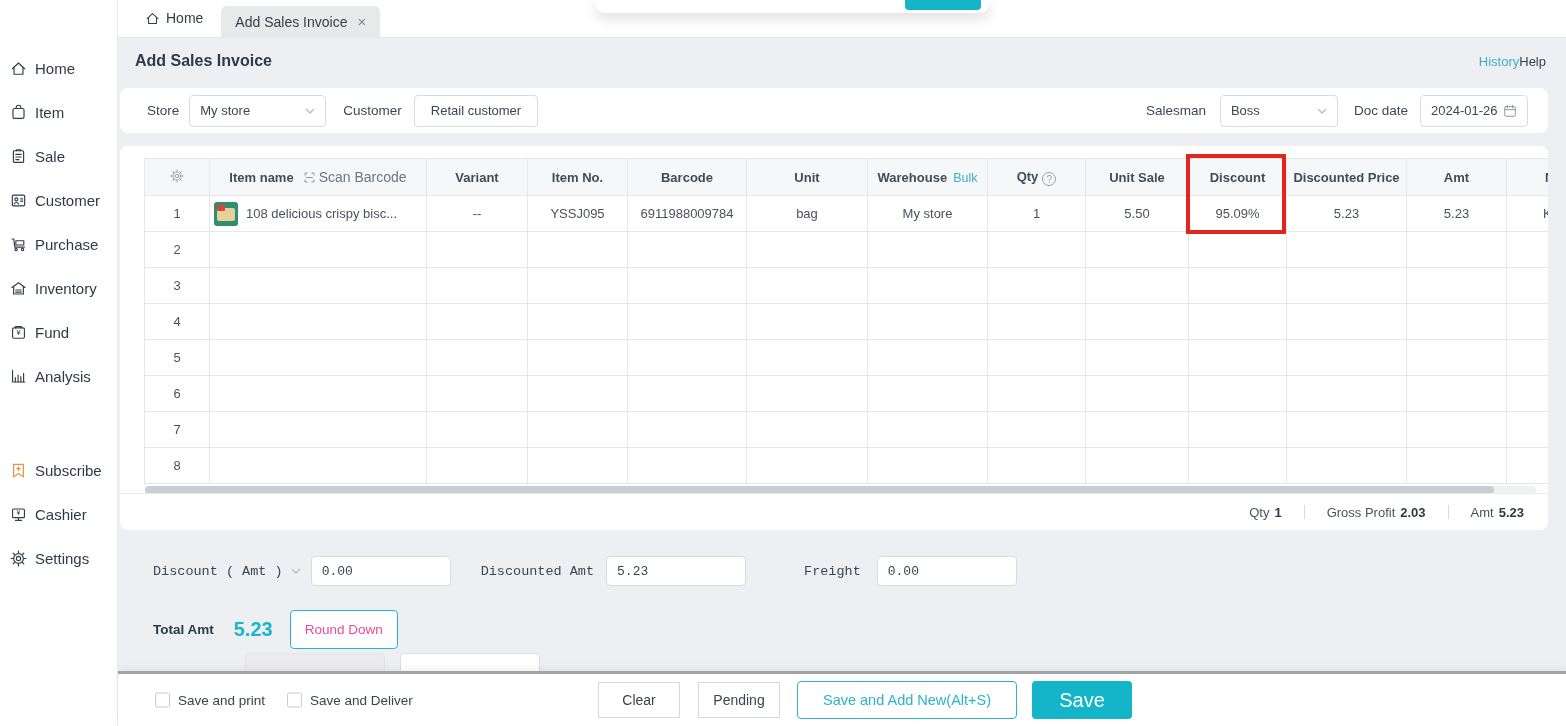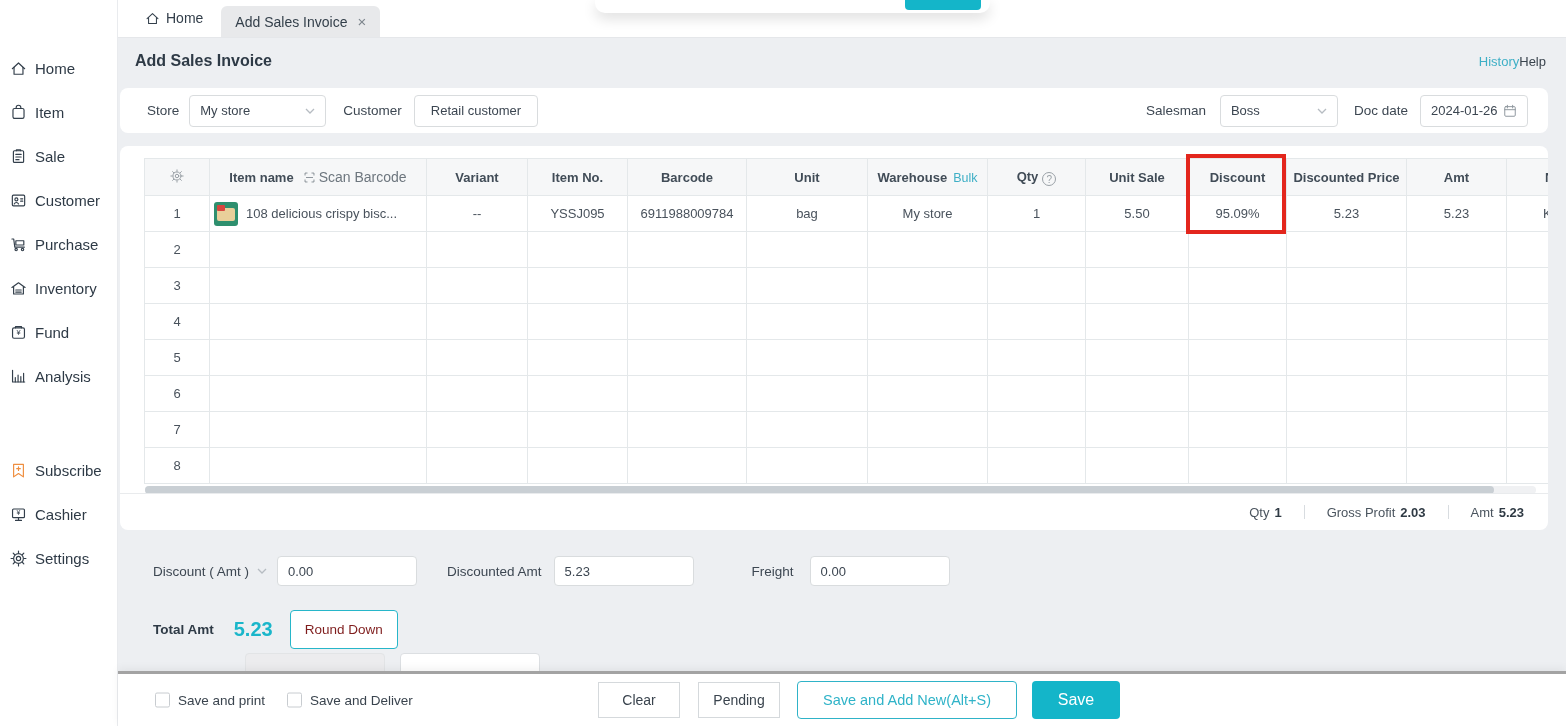--- a/index.html
+++ b/index.html
@@ -61,45 +61,45 @@
   .red-box { position:absolute; left:1066px; top:8px; width:100px; height:80px; border:4px solid #e3261d; z-index:5; pointer-events:none; }
 
   .hscroll { margin:2px 12px 0 25px; height:8px; border-radius:4px; background:#f0f1f3; position:relative; }
   .hscroll-thumb { position:absolute; left:0; top:0; height:8px; width:97%; background:#c9cfd4; border-radius:4px; cursor:pointer; }
 
   .grid-stats { position:absolute; left:0; bottom:0; width:100%; height:37px; border-top:1px solid #e9ebed; display:flex; align-items:center; justify-content:flex-end; padding-right:24px; font-size:13px; color:#4a545e; }
   .stat-val { font-weight:bold; color:#2f3a44; margin-left:5px; }
   .stat-sep { width:1px; height:14px; background:#d8dce0; margin:0 22px; }
 
   
-  .sum-row { position:absolute; left:35px; top:556px; display:flex; align-items:center; }
+  .sum-row { position:absolute; left:35px; top:556px; display:flex; align-items:center;font-family:Liberation Mono, monospace; }
   .sum-label { font-size:13.5px; color:#3d4752; white-space:nowrap; }
   .chev-inline { margin:0 10px 0 8px; }
   .txt-input { width:140px; height:30px; border:1px solid #d9dcde; border-radius:4px; font-size:13px; color:#3c4651; padding:0 10px; font-family:inherit; outline:none; }
   .gap-l { margin-left:30px; }
   .gap-s { margin-left:12px; }
 
   .total-row { position:absolute; left:35px; top:610px; display:flex; align-items:center; }
   .total-label { font-size:13.5px; font-weight:bold; color:#2e3a46; }
   .total-value { font-size:20px; font-weight:bold; color:#1ab6ca; margin-left:20px; }
-  .btn-round-down { margin-left:17px; height:39px; border:1px solid #27b6c9; color:#7f1d1d; background:#fff; border-radius:4px; font-size:13.5px; padding:0 14px; cursor:pointer; font-family:inherit; }
+  .btn-round-down { margin-left:17px; height:39px; border:1px solid #27b6c9; color:#ec4899; background:#fff; border-radius:4px; font-size:13.5px; padding:0 14px; cursor:pointer; font-family:inherit; }
 
   .hidden-btn1 { position:absolute; left:127px; top:653px; width:140px; height:40px; background:#ececee; border:1px solid #e2e4e6; border-radius:4px; }
   .hidden-btn2 { position:absolute; left:282px; top:653px; width:140px; height:40px; background:#fff; border:1px solid #dcdfe2; border-radius:4px; }
 
   
   .bottombar { position:absolute; left:0; bottom:0; width:100%; height:55px; background:#fff; border-top:3px solid #a3a3a3; box-shadow:0 -3px 8px rgba(0,0,0,.05); z-index:30; }
   .bb-item { position:absolute; top:50%; transform:translateY(-50%); }
   .chk-group { display:flex; align-items:center; gap:8px; font-size:13.5px; color:#3a444e; cursor:pointer; }
   .chk { width:15px; height:15px; border:1px solid #c8ccd0; border-radius:2px; background:#fff; }
   .btn-clear { left:480px; width:82px; height:36px; }
   .btn-pending { left:580px; width:82px; height:36px; }
   .btn-ghost { border:1px solid #d5d9dc; border-radius:0; background:#fff; color:#3a444e; font-size:14px; cursor:pointer; font-family:inherit; }
   .btn-teal-ghost { left:679px; width:220px; height:38px; border:1px solid #2fb3c8; border-radius:4px; background:#fff; color:#2fb3c8; font-size:14.5px; cursor:pointer; font-family:inherit; }
-  .btn-teal { left:914px; width:88px; height:38px; border:none; border-radius:4px; background:#14b5c9; color:#fff; font-size:16px; cursor:pointer; font-family:inherit; }
+  .btn-teal { left:914px; width:100px; height:38px; border:none; border-radius:4px; background:#14b5c9; color:#fff; font-size:20px; cursor:pointer; font-family:inherit; }
 
   svg.ic { stroke:#333f4b; stroke-width:1.1; fill:none; stroke-linecap:round; stroke-linejoin:round; }
   svg.ic-orange { stroke:#ef8e3f; }
   svg.ic-gray { stroke:#949ba1; }
   svg.ic-light { stroke:#6d767e; }
   svg.ic-cal { stroke:#8d959c; }
   svg.ic-chev { stroke:#b6bcc2; stroke-width:1.3; }
   svg .ictxt { stroke:none; fill:#333f4b; font-family:"Liberation Sans",sans-serif; }
 </style>
 </head>

